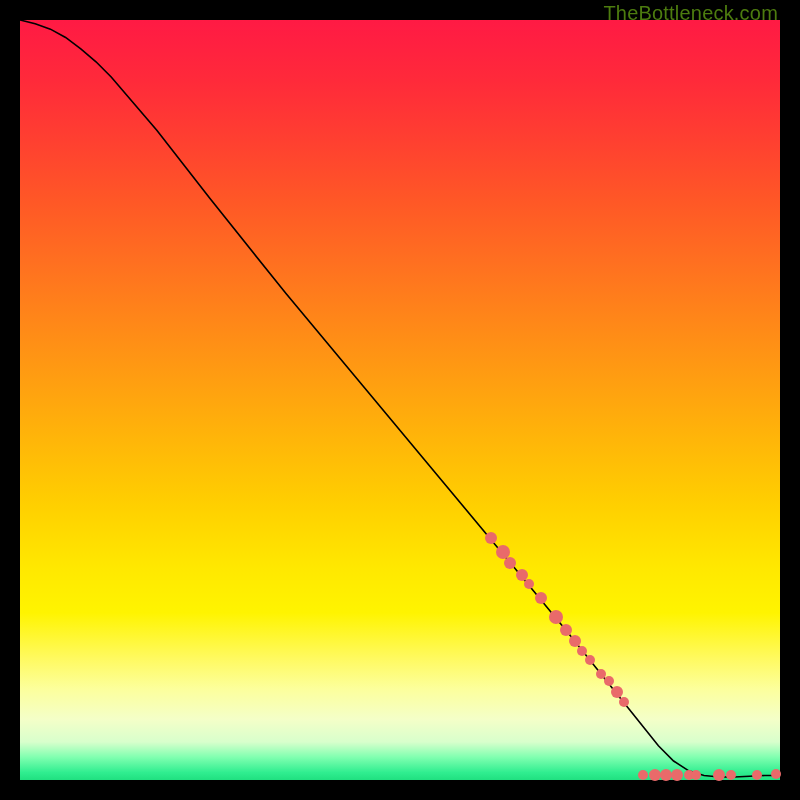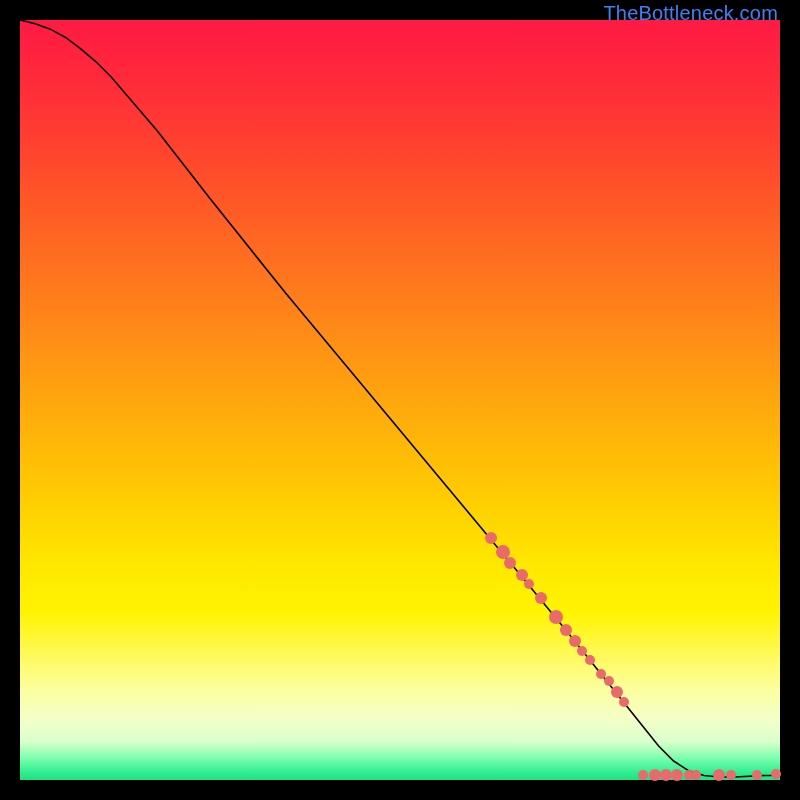--- a/index.html
+++ b/index.html
@@ -39,21 +39,21 @@
       #d8ffcc 95%,
       #80ffb0 97%,
       #30ee90 99%,
       #20e080 100%
     );
   }
   .watermark {
     position: absolute;
     top: 2px;
     right: 22px;
-    color: #3b82f6;
+    color: #4d7c0f;
     font-family: Arial, Helvetica, sans-serif;
     font-size: 20px;
     font-weight: 500;
     letter-spacing: 0.2px;
   }
   .curve {
     position: absolute;
     left: 20px;
     top: 20px;
     width: 760px;

